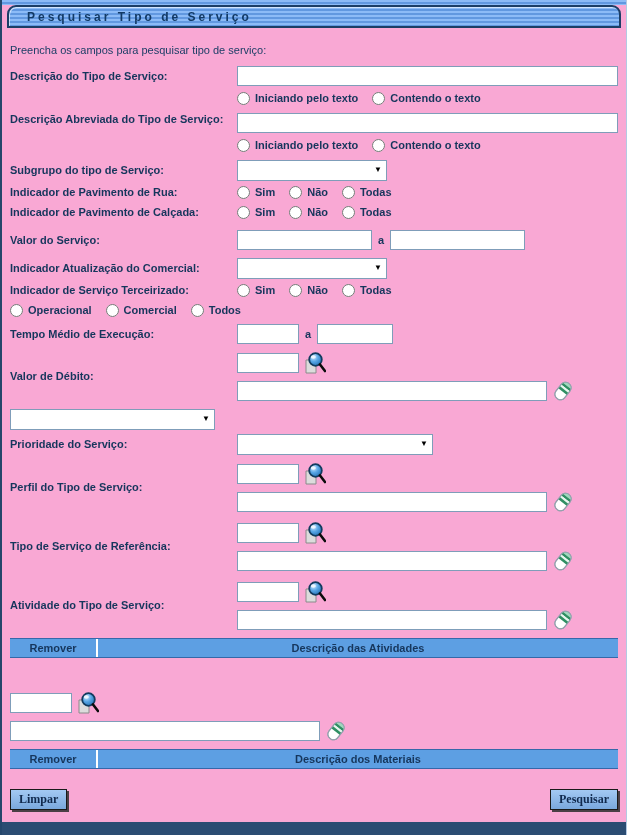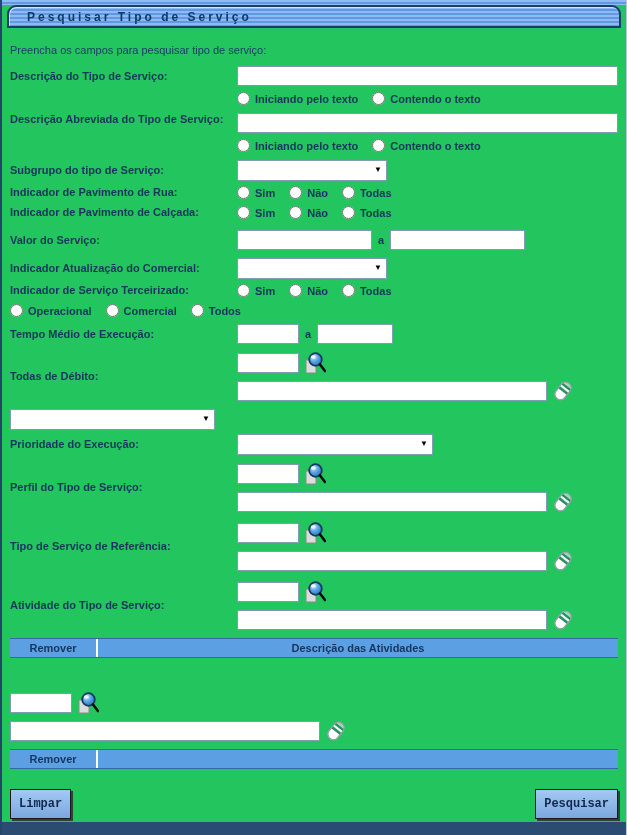--- a/index.html
+++ b/index.html
@@ -1,20 +1,20 @@
 <!DOCTYPE html>
 <html><head>
 <meta charset="utf-8">
 <style>
   * { box-sizing: border-box; margin: 0; padding: 0; }
   html,body { width:627px; height:835px; }
   body { font-family:"Liberation Sans", sans-serif; background:#fff; }
   .page {
     position:relative; width:627px; height:835px;
-    background:#22c55e; overflow:hidden;
+    background:#f9a8d4; overflow:hidden;
     border-left:2px solid #24466b; border-right:1px solid #b3c9e2;
   }
   .top-band {
     height:5px; width:100%;
     background:repeating-linear-gradient(180deg,#8cbbf7 0 2px,#6198e0 2px 4px);
   }
   .title-tab {
     margin:0 5px; height:23px;
     border:2px solid #1c3e66; border-bottom-color:#1c3e66;
     border-radius:9px 9px 0 0;
@@ -35,44 +35,44 @@
   .txt-sm { width:62px; }
   .txt-md { width:76px; }
   .range-a { font-size:11px; font-weight:bold; color:#16365c; margin:0 6px; }
   .selwrap { position:relative; display:inline-block; height:21px; background:#fff; border:1px solid #7f9db9; }
   .selwrap select {
     width:100%; height:19px; border:none; background:transparent;
     -webkit-appearance:none; appearance:none; font-size:11px; padding:0 14px 0 2px; font-family:inherit;
   }
   .selwrap .arrow { position:absolute; right:4px; top:5px; font-size:8px; color:#000; pointer-events:none; line-height:1; }
   .w150 { width:150px; } .w205 { width:205px; } .w196 { width:196px; }
-  .radios { display:flex; align-items:center; }
+  .radios { display:flex; align-items:flex-start; }
   .radios input[type=radio] { width:13px; height:13px; margin:0 5px 0 0; }
   .radio-lbl { font-size:11px; font-weight:bold; color:#16365c; margin-right:14px; }
   .lookup-block { display:flex; flex-direction:column; }
   .lookup-top { display:flex; align-items:center; height:26px; }
   .lookup-bottom { display:flex; align-items:center; margin-top:3px; }
   .icon-btn { border:none; background:transparent; padding:0; margin-left:4px; cursor:pointer; line-height:0; }
   .desc-field { width:310px; height:18px; background:#ececec; border:none; font-size:11px; color:#333; padding:0 3px; }
   .eraser-btn { margin-left:6px; }
   .tbl-header {
     display:flex; margin:0 0 0 0; height:20px;
     background:#5d9fe3; border-top:1px solid #3568a9; border-bottom:1px solid #3568a9;
   }
   .tbl-header .cell { font-size:11px; font-weight:bold; color:#16365c; text-align:center; line-height:18px; }
   .cell-remover { width:88px; flex:0 0 88px; border-right:2px solid #ffffff; }
   .cell-desc { flex:1; }
   .tbl-wrap { margin-bottom:6px; }
   .gap-lg { height:26px; }
   .buttons-row { display:flex; justify-content:space-between; align-items:center; margin-top:20px; }
   .btn {
-    font-family:Liberation Mono, monospace; font-size:12px; font-weight:bold; color:#10294d;
+    font-family:Liberation Serif, serif; font-size:12px; font-weight:bold; color:#10294d;
     background:linear-gradient(180deg,#a3c9f3 0%,#7aa8dd 100%);
     border:1px solid #1a1a1a; box-shadow:2px 2px 0 rgba(45,45,45,.85);
-    padding:2px 8px; height:30px; cursor:pointer;
+    padding:2px 8px; height:21px; cursor:pointer;
   }
   .bottom-bar { position:absolute; left:0; bottom:0; width:100%; height:13px; background:#2b4c72; }
   .hidden-defs { position:absolute; width:0; height:0; overflow:hidden; }
 </style>
 </head>
 <body>
 
 <svg class="hidden-defs" aria-hidden="true">
   <defs>
     <radialGradient id="lensGrad" cx="35%" cy="30%" r="80%">
@@ -194,21 +194,21 @@
     </div>
 
     <div class="row">
       <div class="lbl">Tempo Médio de Execução:</div>
       <input type="text" class="txt-sm" value="" style="">
       <span class="range-a">a</span>
       <input type="text" class="txt-md" value="" style="">
     </div>
 
     <div class="row">
-      <div class="lbl">Todas de Débito:</div>
+      <div class="lbl">Valor de Débito:</div>
       <div class="lookup-block">
         <div class="lookup-top">
           <input type="text" class="txt-sm" value="" style="">
           <button class="icon-btn">
             <svg width="23" height="24" viewBox="0 0 23 24">
               <path d="M3 9 h7 l3 3 v10 h-10 z" fill="#dcdcdc" stroke="#8a8a8a" stroke-width="1"></path>
               <circle cx="12.5" cy="8.5" r="6.3" fill="url(#lensGrad)" stroke="#123b5e" stroke-width="1.8"></circle>
               <ellipse cx="10.3" cy="6" rx="2.6" ry="1.7" fill="rgba(255,255,255,.75)"></ellipse>
               <line x1="17" y1="13.5" x2="22" y2="20" stroke="#0c0c0c" stroke-width="2.6" stroke-linecap="round"></line>
             </svg>
@@ -235,21 +235,21 @@
     </div>
 
     <div class="row" style="margin-bottom:4px;">
       <span class="selwrap w205">
         <select></select>
         <span class="arrow">▼</span>
       </span>
     </div>
 
     <div class="row">
-      <div class="lbl">Prioridade do Execução:</div>
+      <div class="lbl">Prioridade do Serviço:</div>
       <span class="selwrap w196">
         <select></select>
         <span class="arrow">▼</span>
       </span>
     </div>
 
     <div class="row">
       <div class="lbl">Perfil do Tipo de Serviço:</div>
       <div class="lookup-block">
         <div class="lookup-top">
@@ -389,20 +389,21 @@
               </g>
             </svg>
           </button>
         </div>
       </div>
     </div>
 
     <div class="tbl-wrap">
       <div class="tbl-header">
         <div class="cell cell-remover">Remover</div>
+        <div class="cell cell-desc">Descrição dos Materiais</div>
       </div>
     </div>
 
     <div class="buttons-row">
       <button class="btn">Limpar</button>
       <button class="btn">Pesquisar</button>
     </div>
   </div>
 
   <div class="bottom-bar"></div>

